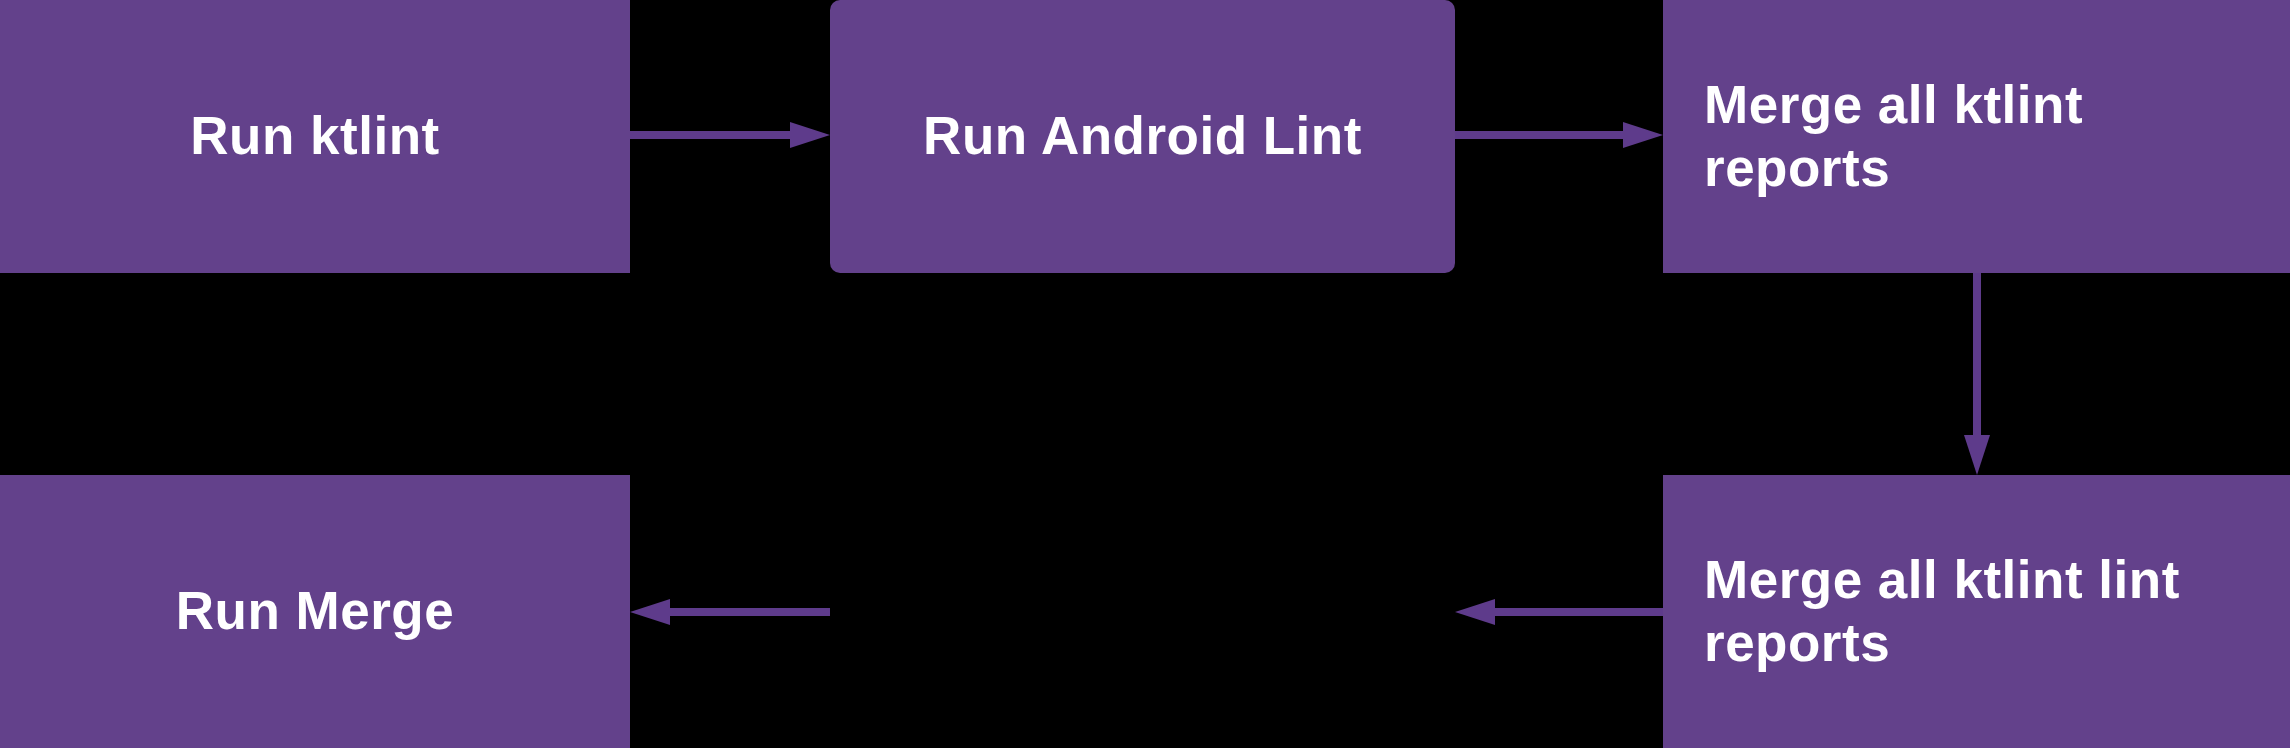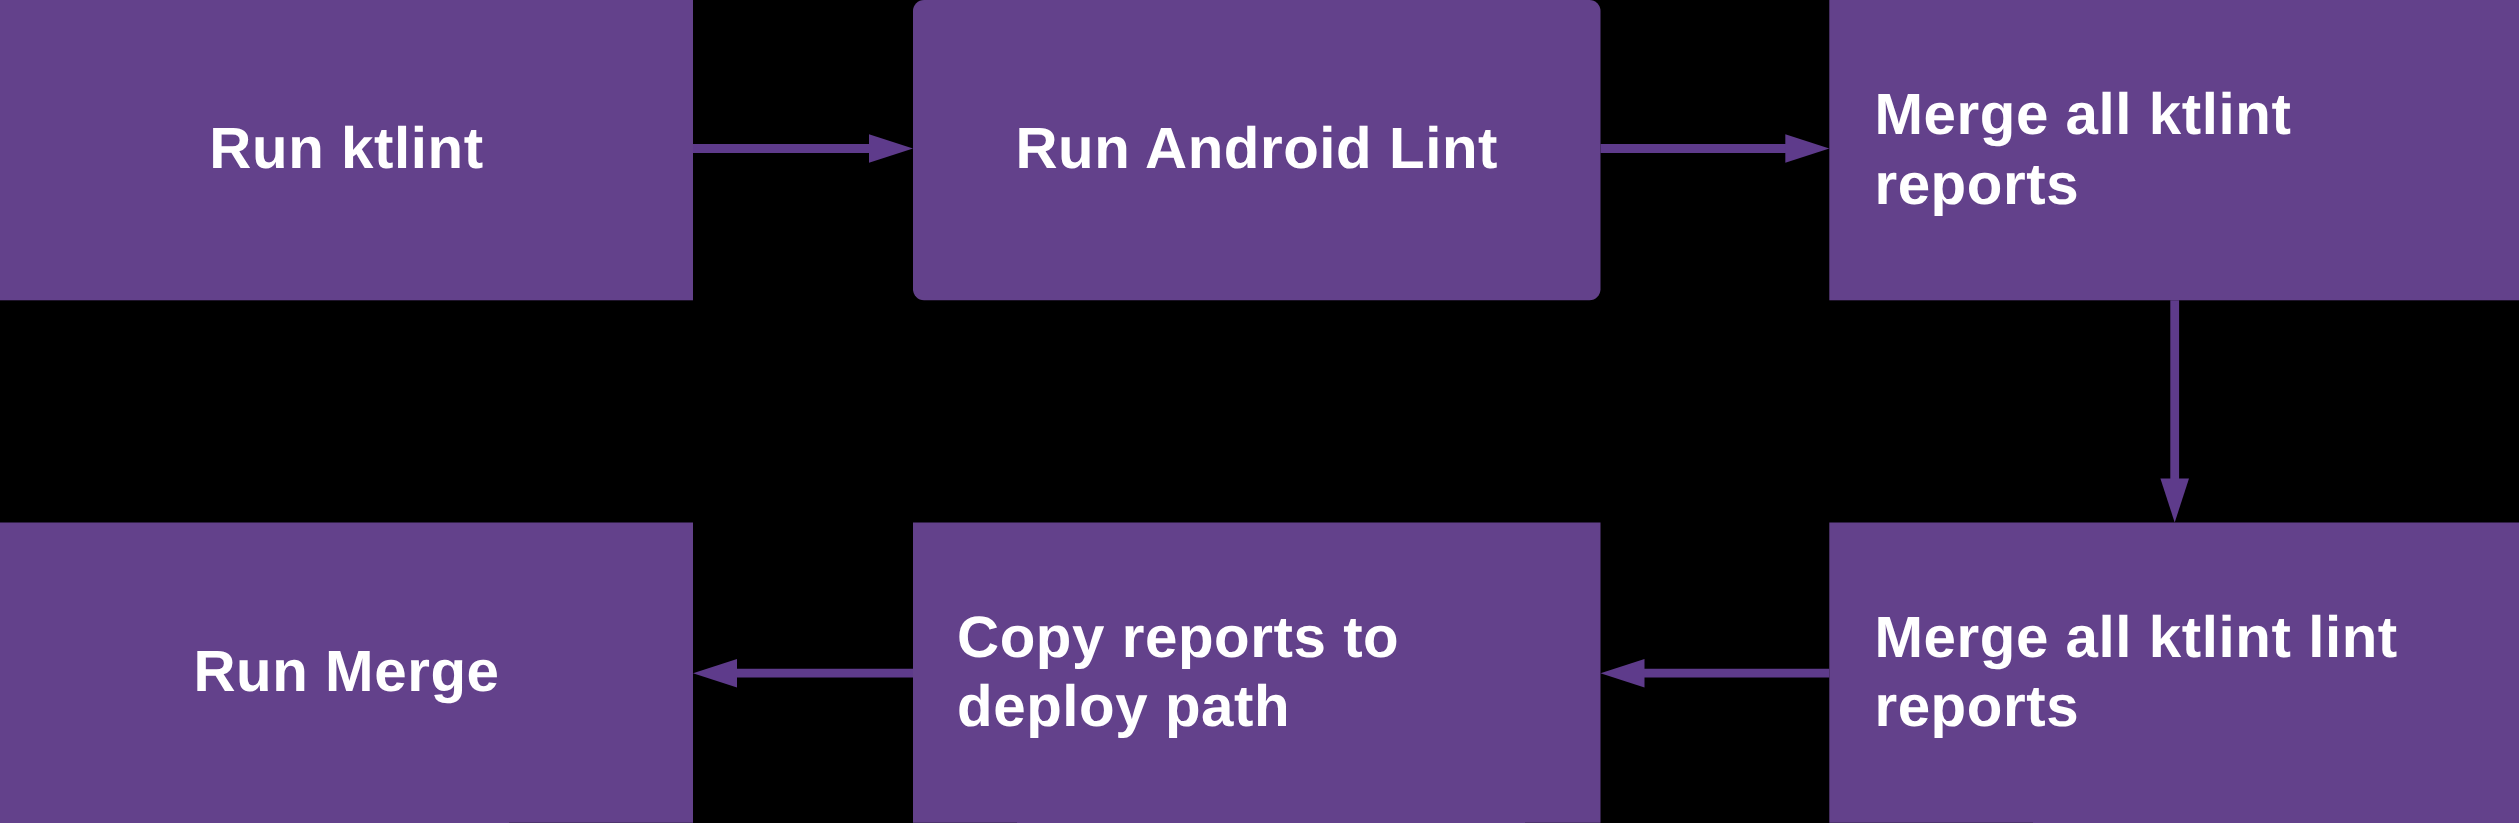--- a/index.html
+++ b/index.html
@@ -96,21 +96,18 @@
   </div>
 
   <div class="node" id="n-merge-ktlint">
     <span class="label">Merge all ktlint reports</span>
   </div>
 
   <div class="node" id="n-run-danger">
     <span class="label">Run Merge</span>
   </div>
 
-  <div class="node" id="n-copy-reports">
-    <span class="label">Copy reports to deploy path</span>
-  </div>
 
   <div class="node" id="n-merge-android-lint">
     <span class="label">Merge all ktlint lint reports</span>
   </div>
 
 </div>
 
 </body></html>

